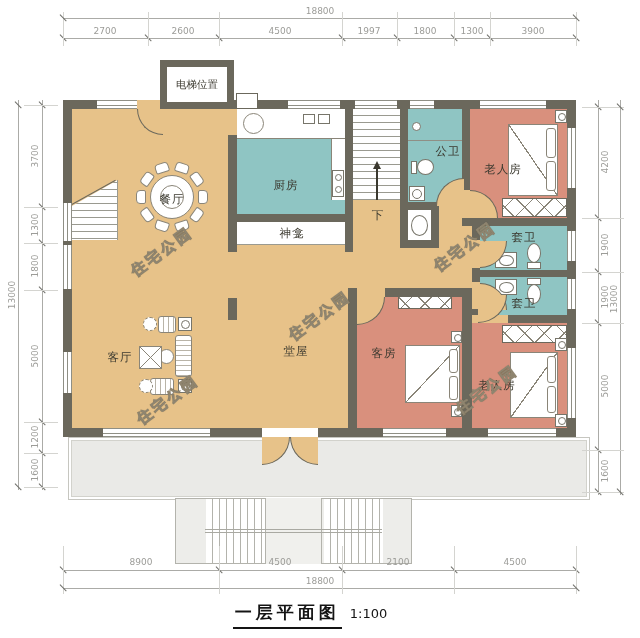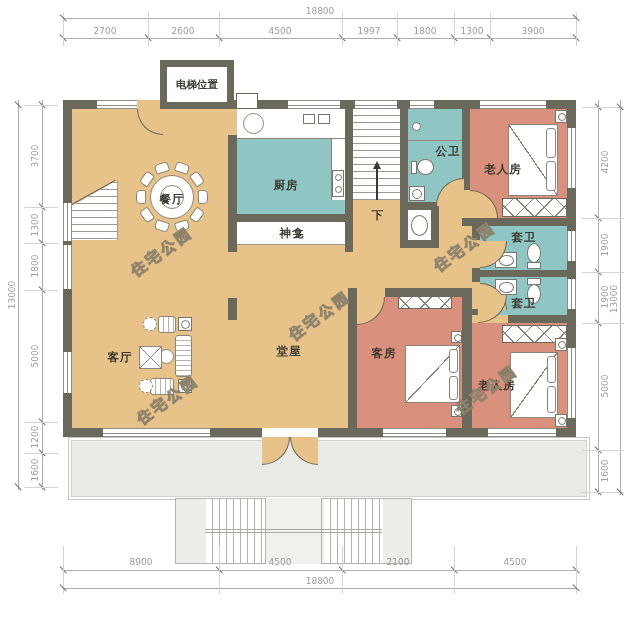--- a/index.html
+++ b/index.html
@@ -36,21 +36,21 @@
   .diag-bltr{background-image:linear-gradient(to top right,transparent calc(50% - .6px),#8A8578 calc(50% - .6px) calc(50% + .6px),transparent calc(50% + .6px));}
   .xcross{background-image:
       linear-gradient(to bottom right,transparent calc(50% - .6px),#8A8578 calc(50% - .6px) calc(50% + .6px),transparent calc(50% + .6px)),
       linear-gradient(to top right,transparent calc(50% - .6px),#8A8578 calc(50% - .6px) calc(50% + .6px),transparent calc(50% + .6px));}
   .treads-h{background-color:#fff;background-image:repeating-linear-gradient(to bottom,transparent 0 6px,#9A9A90 6px 7px);}
   .treads-v{background-color:#fff;background-image:repeating-linear-gradient(to right,transparent 0 6px,#B3B3AC 6px 7px);}
   .sofa{background:#fff;border:1px solid #8A8578;border-radius:3px;box-sizing:border-box;}
   .stripe-v{background-image:repeating-linear-gradient(to right,transparent 0 4px,#B9B4A8 4px 5px);}
   .stripe-h{background-image:repeating-linear-gradient(to bottom,transparent 0 4px,#B9B4A8 4px 5px);}
   
-  .lab{position:absolute;transform:translate(-50%,-50%);color:#3B392F;font-size:11.5px;font-weight:bold;
+  .lab{position:absolute;transform:translate(-50%,-50%);color:#3B392F;font-size:11.5px;font-weight:normal;
        white-space:nowrap;letter-spacing:1px;}
   .lab.small{font-size:10.5px;letter-spacing:0;}
   .dim{position:absolute;color:#9C9C98;font-size:9px;white-space:nowrap;transform:translate(-50%,-50%);}
   .dim.v{transform:translate(-50%,-50%) rotate(-90deg);}
   .dimline{position:absolute;background:#ABABA7;}
   .extline{position:absolute;background:#D4D4D0;}
   .tick{position:absolute;width:9px;height:1.4px;background:#6f6f6a;transform:translate(-50%,-50%) rotate(45deg);}
   .wm{position:absolute;transform:translate(-50%,-50%) rotate(-36deg);font-size:15px;font-weight:bold;
       letter-spacing:3px;color:rgba(255,255,255,0.92);-webkit-text-stroke:0.9px rgba(125,113,88,0.85);
       text-shadow:0 0 1px rgba(125,113,88,0.55);white-space:nowrap;}
@@ -244,21 +244,21 @@
   <div class="abs" style="left:236px;top:93px;width:22px;height:16px;background:#fff;border:1.5px solid #6B685C;box-sizing:border-box;"></div>
 
   <div class="lab small" style="left:197px;top:85px;">电梯位置</div>
   <div class="lab" style="left:172px;top:199px;">餐厅</div>
   <div class="lab" style="left:286px;top:185px;">厨房</div>
   <div class="lab" style="left:292px;top:233px;">神龛</div>
   <div class="lab" style="left:448px;top:151px;">公卫</div>
   <div class="lab" style="left:503px;top:169px;">老人房</div>
   <div class="lab" style="left:524px;top:237px;">套卫</div>
   <div class="lab" style="left:524px;top:303px;">套卫</div>
-  <div class="lab" style="left:289px;top:351px;">堂屋</div>
+  <div class="lab" style="left:296px;top:351px;">堂屋</div>
   <div class="lab" style="left:120px;top:357px;">客厅</div>
   <div class="lab" style="left:384px;top:353px;">客房</div>
   <div class="lab" style="left:497px;top:385px;">老人房</div>
   <div class="lab" style="left:378px;top:215px;">下</div>
 
   <div class="wm" style="left:162px;top:252px;">住宅公园</div>
   <div class="wm" style="left:320px;top:316px;">住宅公园</div>
   <div class="wm" style="left:168px;top:400px;">住宅公园</div>
   <div class="wm" style="left:465px;top:247px;">住宅公园</div>
   <div class="wm" style="left:487px;top:390px;">住宅公园</div>
@@ -354,14 +354,17 @@
   <div class="dim v" style="left:35px;top:356px;">5000</div>
   <div class="dim v" style="left:35px;top:437px;">1200</div>
   <div class="dim v" style="left:35px;top:470px;">1600</div>
   <div class="dim v" style="left:614px;top:299px;">13000</div>
   <div class="dim v" style="left:605px;top:162px;">4200</div>
   <div class="dim v" style="left:605px;top:245px;">1900</div>
   <div class="dim v" style="left:605px;top:297px;">1900</div>
   <div class="dim v" style="left:605px;top:386px;">5000</div>
   <div class="dim v" style="left:605px;top:471px;">1600</div>
 
+  <div id="title-block">
+    <span id="title-main">一层平面图</span><span id="title-scale">1:100</span>
+  </div>
 
 </div>
 
 </body></html>

